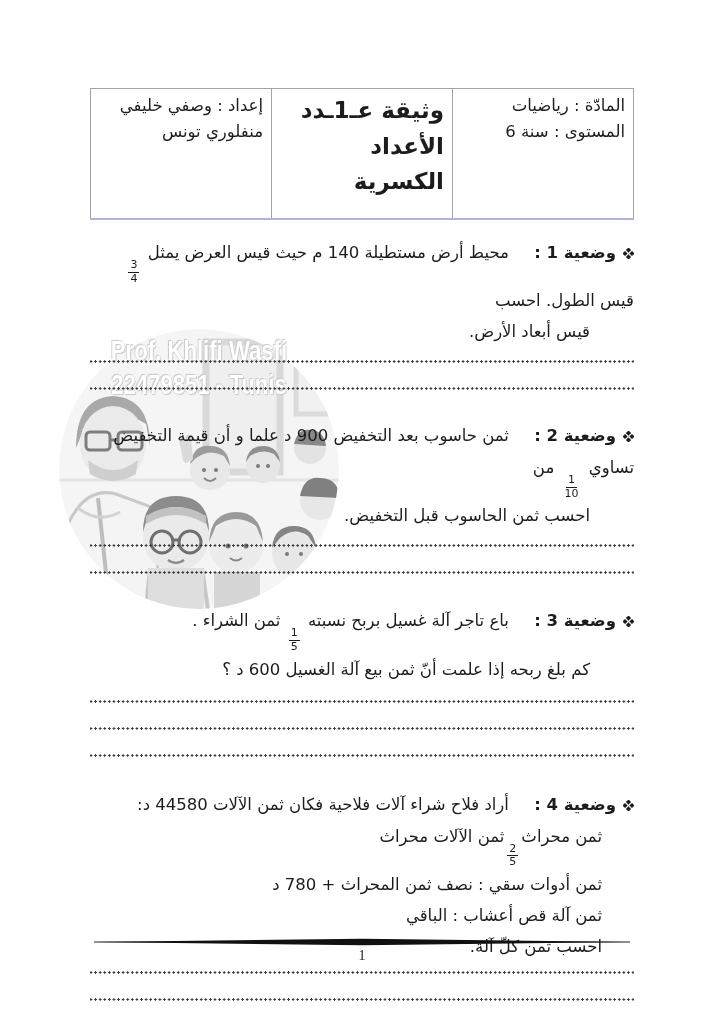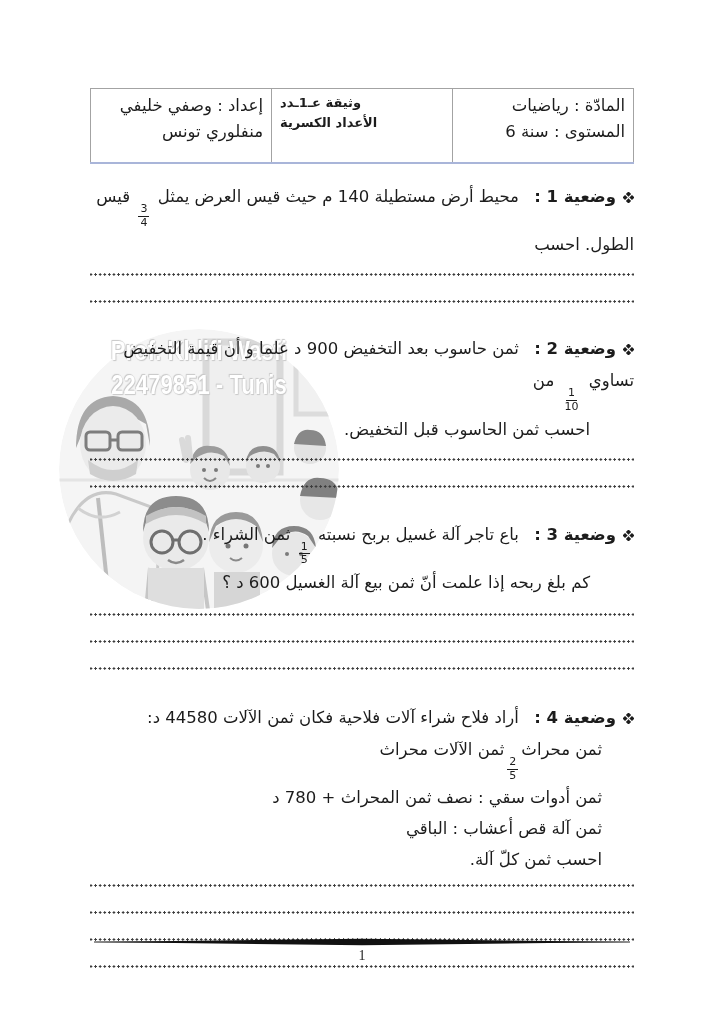--- a/index.html
+++ b/index.html
@@ -55,30 +55,30 @@
     table-layout: fixed;
     font-size: 16.5px;
   }
   table.header-table td {
     border: 1px solid #a3a3a3;
     border-bottom: 2px solid #a9b5d9;
     padding: 4px 8px 18px 8px;
     vertical-align: top;
     line-height: 1.55;
   }
-  td.cell-doc { text-align: left; font-weight: bold; font-size: 13px; }
+  td.cell-doc { text-align: right; font-weight: bold; font-size: 23px; }
   td.cell-subject, td.cell-author { text-align: right; }
 
   .exercise { position: relative; }
   .ex-line {
     font-size: 16.5px;
     line-height: 31px;
     text-align: right;
   }
-  .ex-title { font-weight: bold; margin-left: 10px; }
+  .ex-title { font-weight: bold; margin-left: 20px; }
   .cont  { padding-right: 44px; }
   .cont4 { padding-right: 32px; }
 
   .bullet { display:inline-block; margin-left: 7px; vertical-align: -1px; }
 
   .frac {
     display: inline-flex;
     flex-direction: column;
     align-items: center;
     direction: ltr;
@@ -230,20 +230,21 @@
                 <rect x="6.1" y="6.1" width="3.7" height="3.7"></rect>
               </g>
             </svg></span><span class="ex-title">وضعية 1 :</span>
         <span>محيط أرض مستطيلة 140 م حيث قيس العرض يمثل</span>
         <span class="frac">
             <span class="num">3</span>
             <span class="den">4</span>
           </span>
         <span>قيس الطول. احسب</span>
       </div>
+      <div class="ex-line cont">قيس أبعاد الأرض.</div>
       <div class="dots first"></div>
       <div class="dots dgap"></div>
     </section>
 
     <section class="exercise" id="ex2">
       <div class="ex-line">
         <span class="bullet"><svg width="11" height="11" viewBox="0 0 11 11">
               <g transform="rotate(45 5.5 5.5)" fill="#1c1c1c">
                 <rect x="1.2" y="1.2" width="3.7" height="3.7"></rect>
                 <rect x="6.1" y="1.2" width="3.7" height="3.7"></rect>

